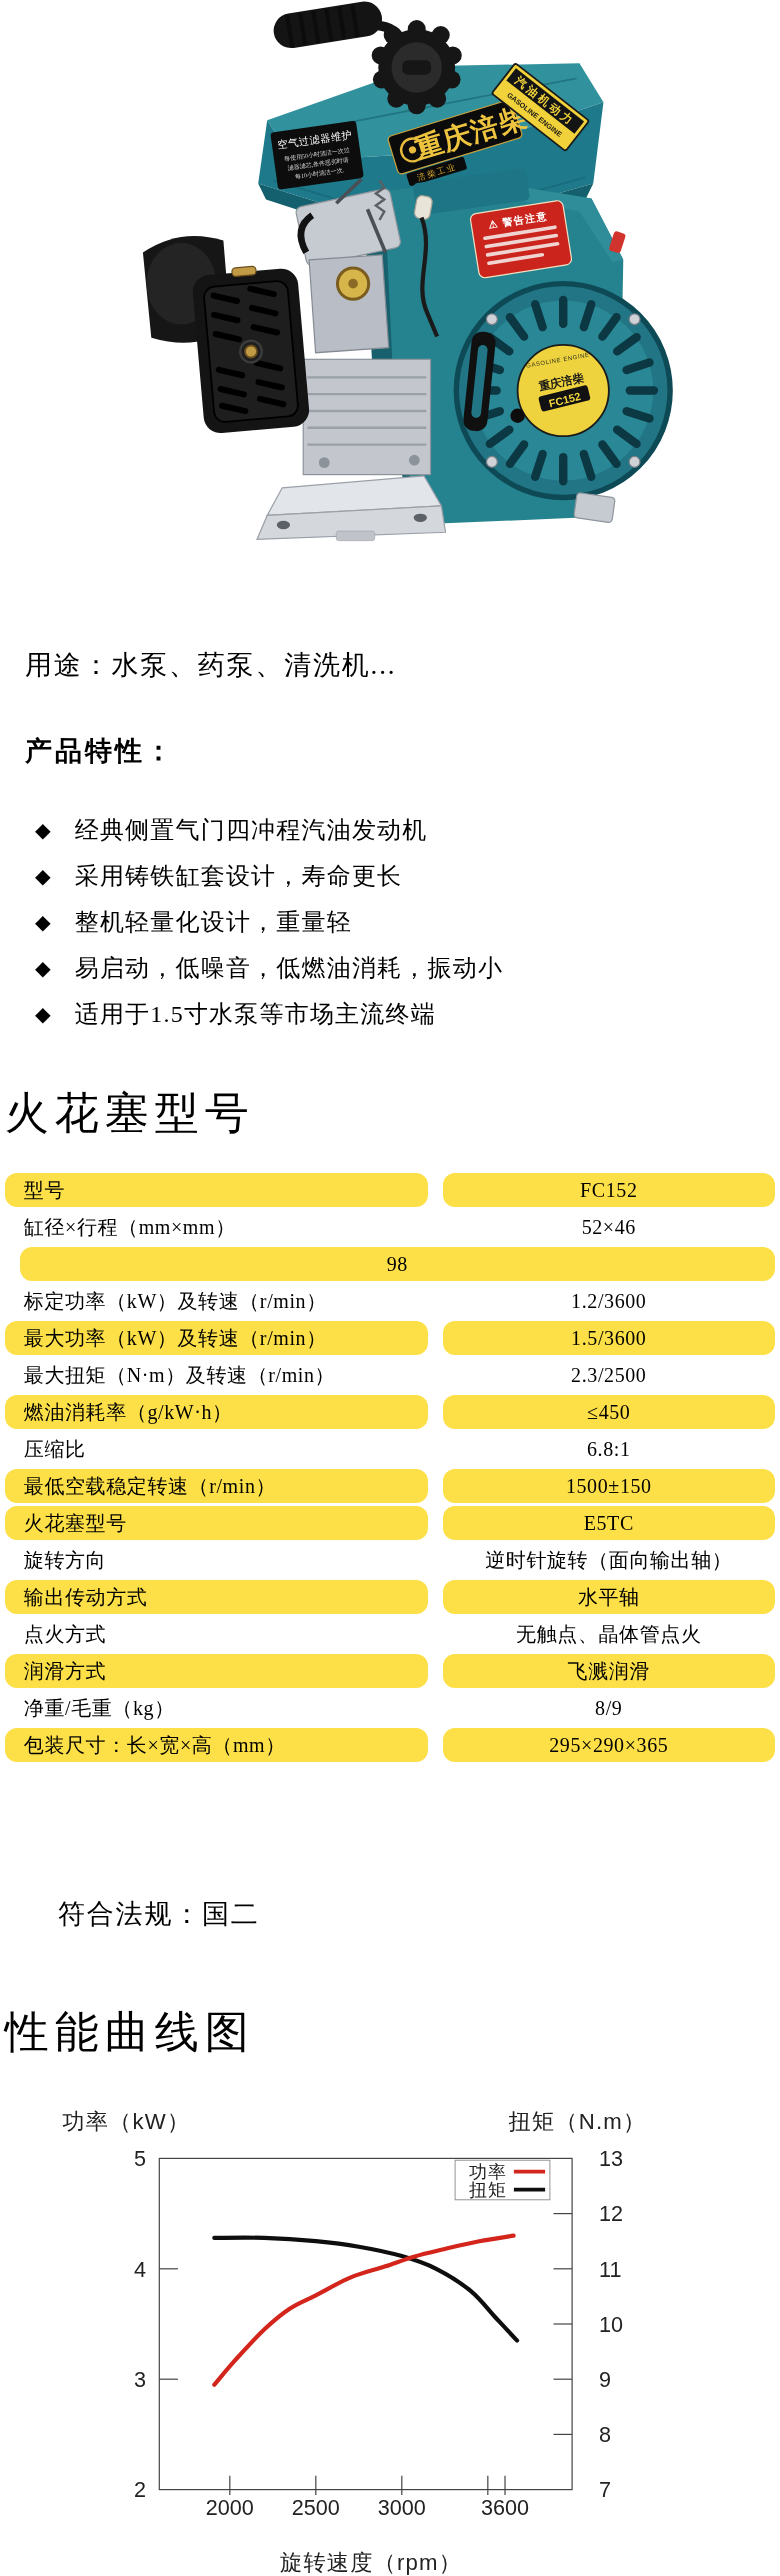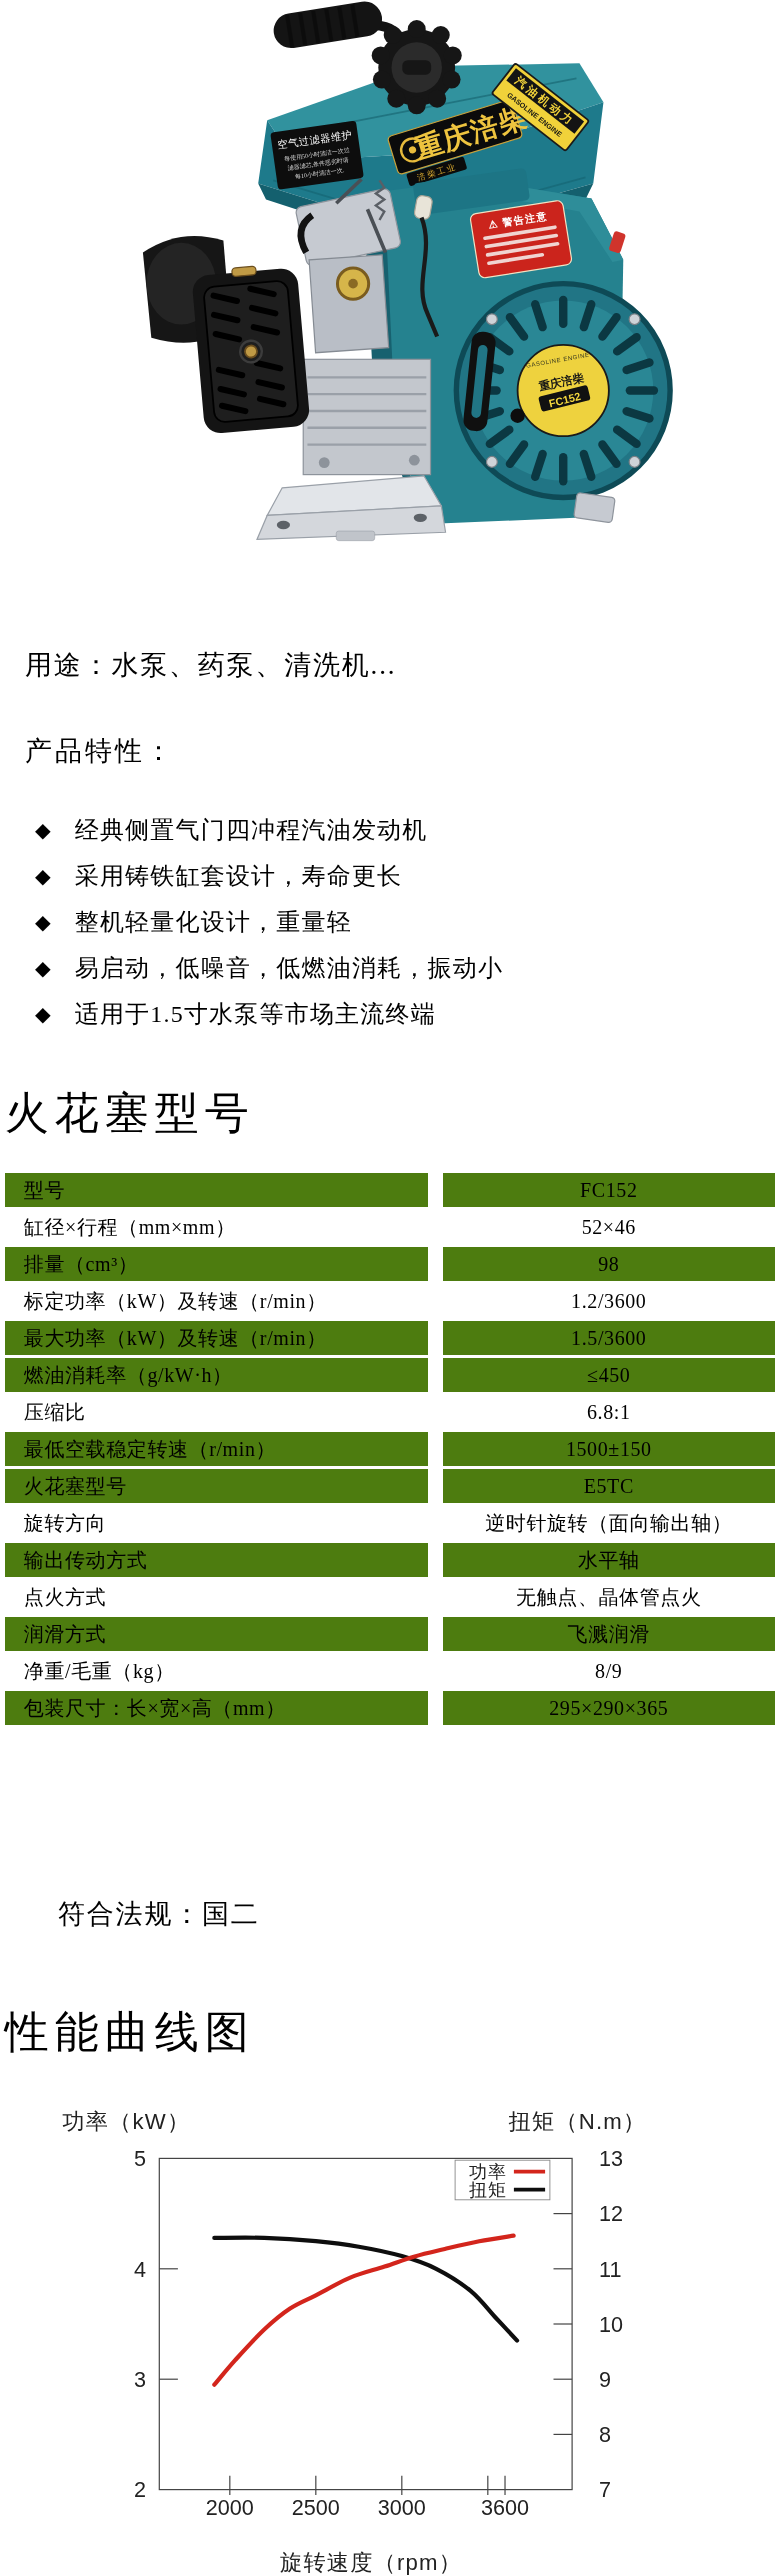--- a/index.html
+++ b/index.html
@@ -4,35 +4,35 @@
 <style>
   html,body{margin:0;padding:0;}
   body{
     width:780px;height:2576px;position:relative;background:#ffffff;
     font-family:"Liberation Serif","DejaVu Serif",serif;color:#000;overflow:hidden;
   }
   
   #engine-art{position:absolute;left:0;top:0;width:780px;height:661px;}
   
   .usage-line{position:absolute;left:25px;top:647px;font-size:27px;letter-spacing:1.8px;white-space:nowrap;}
-  .features-title{position:absolute;left:25px;top:733px;font-size:27px;letter-spacing:3px;}
+  .features-title{position:absolute;left:25px;top:733px;font-size:27px;letter-spacing:3px;font-weight:bold;}
   .features-list{position:absolute;left:35px;top:807px;width:721px;}
   .feature-row{height:46px;display:flex;align-items:center;}
   .feature-bullet{font-size:20.4px;margin-right:24px;line-height:1;}
   .feature-text{font-size:24px;letter-spacing:1.2px;white-space:nowrap;}
   .section-title{position:absolute;left:4.8px;font-size:44px;letter-spacing:6px;white-space:nowrap;}
   #specs-title{top:1084px;}
   #perf-title{top:2003px;}
   
   .spec-table{position:absolute;left:4.8px;top:1173px;width:770px;}
   .spec-row{height:34px;margin-bottom:3px;display:flex;}
   .spec-label,.spec-value{display:flex;align-items:center;font-size:20px;letter-spacing:0.6px;}
   .spec-label{width:404px;padding-left:19px;}
   .spec-value{flex:1;margin-left:15px;justify-content:center;text-align:center;}
-  .spec-row.gray .spec-label,.spec-row.gray .spec-value{background:#4d7c0f;}
+  .spec-row.gray .spec-label,.spec-row.gray .spec-value{background:#fde047;border-radius:12px;}
   .compliance-line{position:absolute;left:25px;top:1896px;font-size:27px;letter-spacing:1.8px;margin-left:33px;}
   
   #chart-svg{position:absolute;left:0;top:2066px;width:780px;height:510px;}
   .chart-txt{font-family:"Liberation Sans","DejaVu Sans",sans-serif;fill:#222;}
   .axis-num{font-size:36px;}
   .axis-title{font-size:37px;letter-spacing:2px;}
   .legend-label{font-size:30px;letter-spacing:2px;}
   
   .sticker-cn{font-family:"Liberation Serif","DejaVu Serif",serif;}
 </style>
@@ -249,30 +249,33 @@
 <div class="spec-table" id="spec-table">
     <div class="spec-row gray">
       <div class="spec-label">型号</div>
       <div class="spec-value">FC152</div>
     </div>
     <div class="spec-row">
       <div class="spec-label">缸径×行程（mm×mm）</div>
       <div class="spec-value">52×46</div>
     </div>
     <div class="spec-row gray">
-      <div class="spec-label">排量（cm³）</div>
       <div class="spec-value">98</div>
     </div>
     <div class="spec-row">
       <div class="spec-label">标定功率（kW）及转速（r/min）</div>
       <div class="spec-value">1.2/3600</div>
     </div>
     <div class="spec-row gray">
       <div class="spec-label">最大功率（kW）及转速（r/min）</div>
       <div class="spec-value">1.5/3600</div>
+    </div>
+    <div class="spec-row">
+      <div class="spec-label">最大扭矩（N·m）及转速（r/min）</div>
+      <div class="spec-value">2.3/2500</div>
     </div>
     <div class="spec-row gray">
       <div class="spec-label">燃油消耗率（g/kW·h）</div>
       <div class="spec-value">≤450</div>
     </div>
     <div class="spec-row">
       <div class="spec-label">压缩比</div>
       <div class="spec-value">6.8:1</div>
     </div>
     <div class="spec-row gray">

